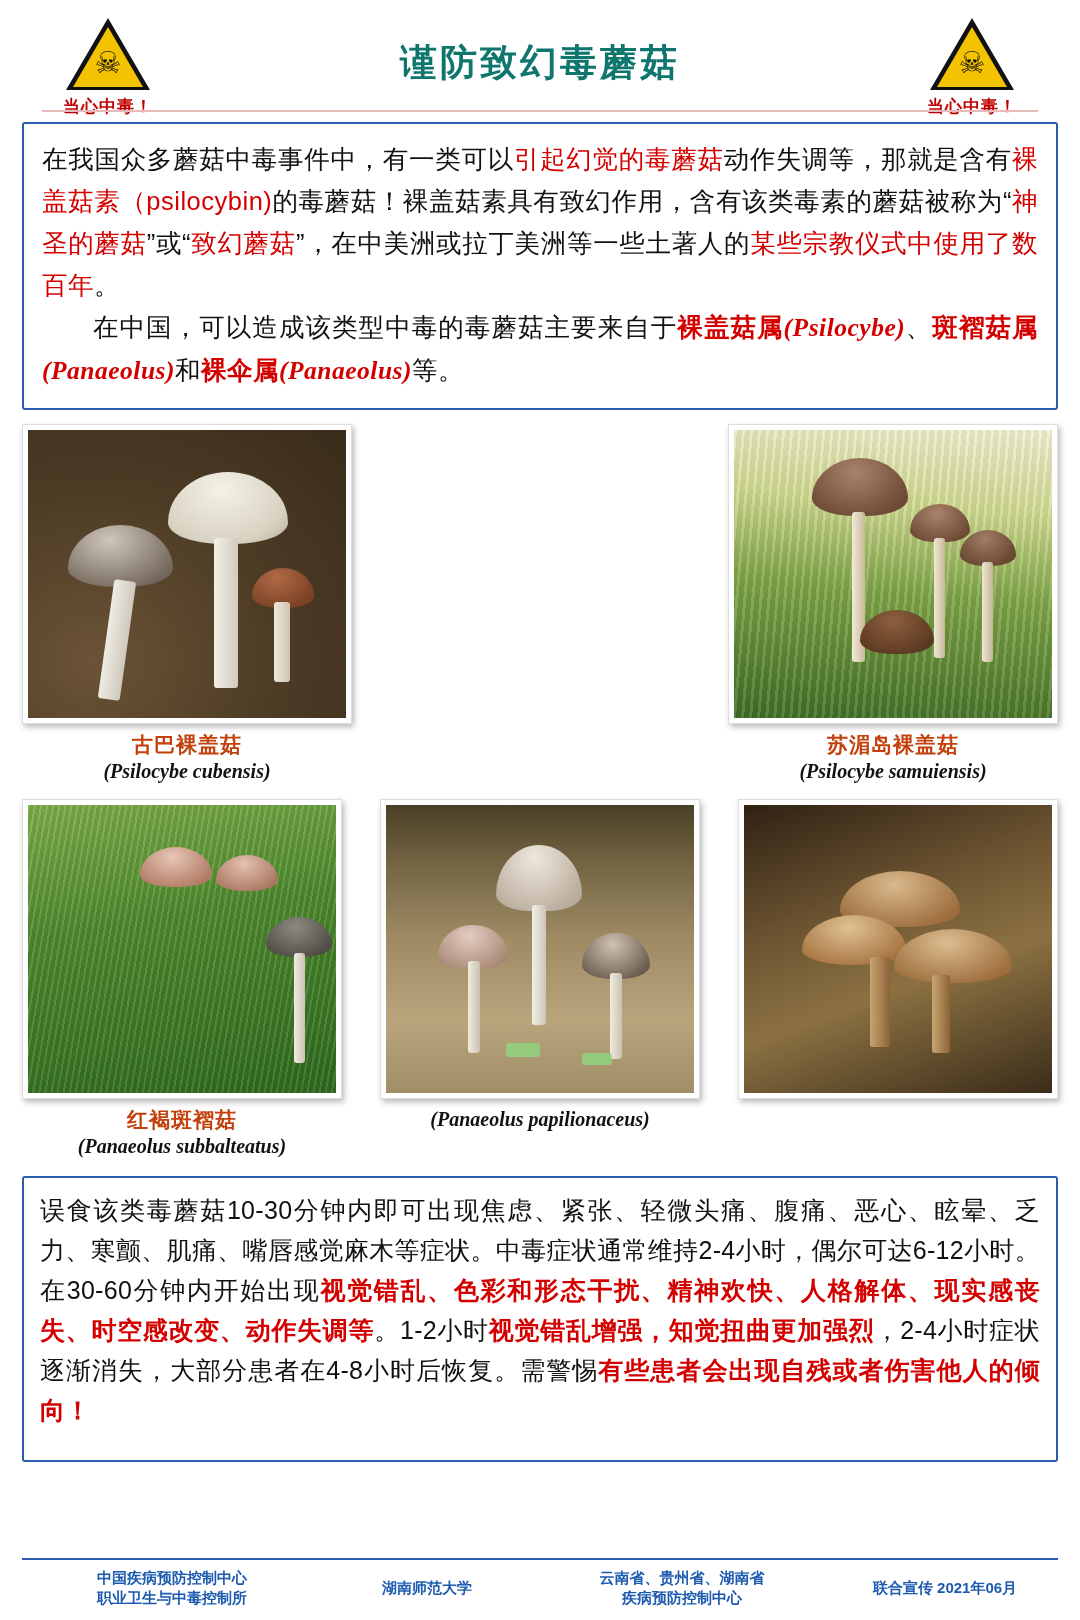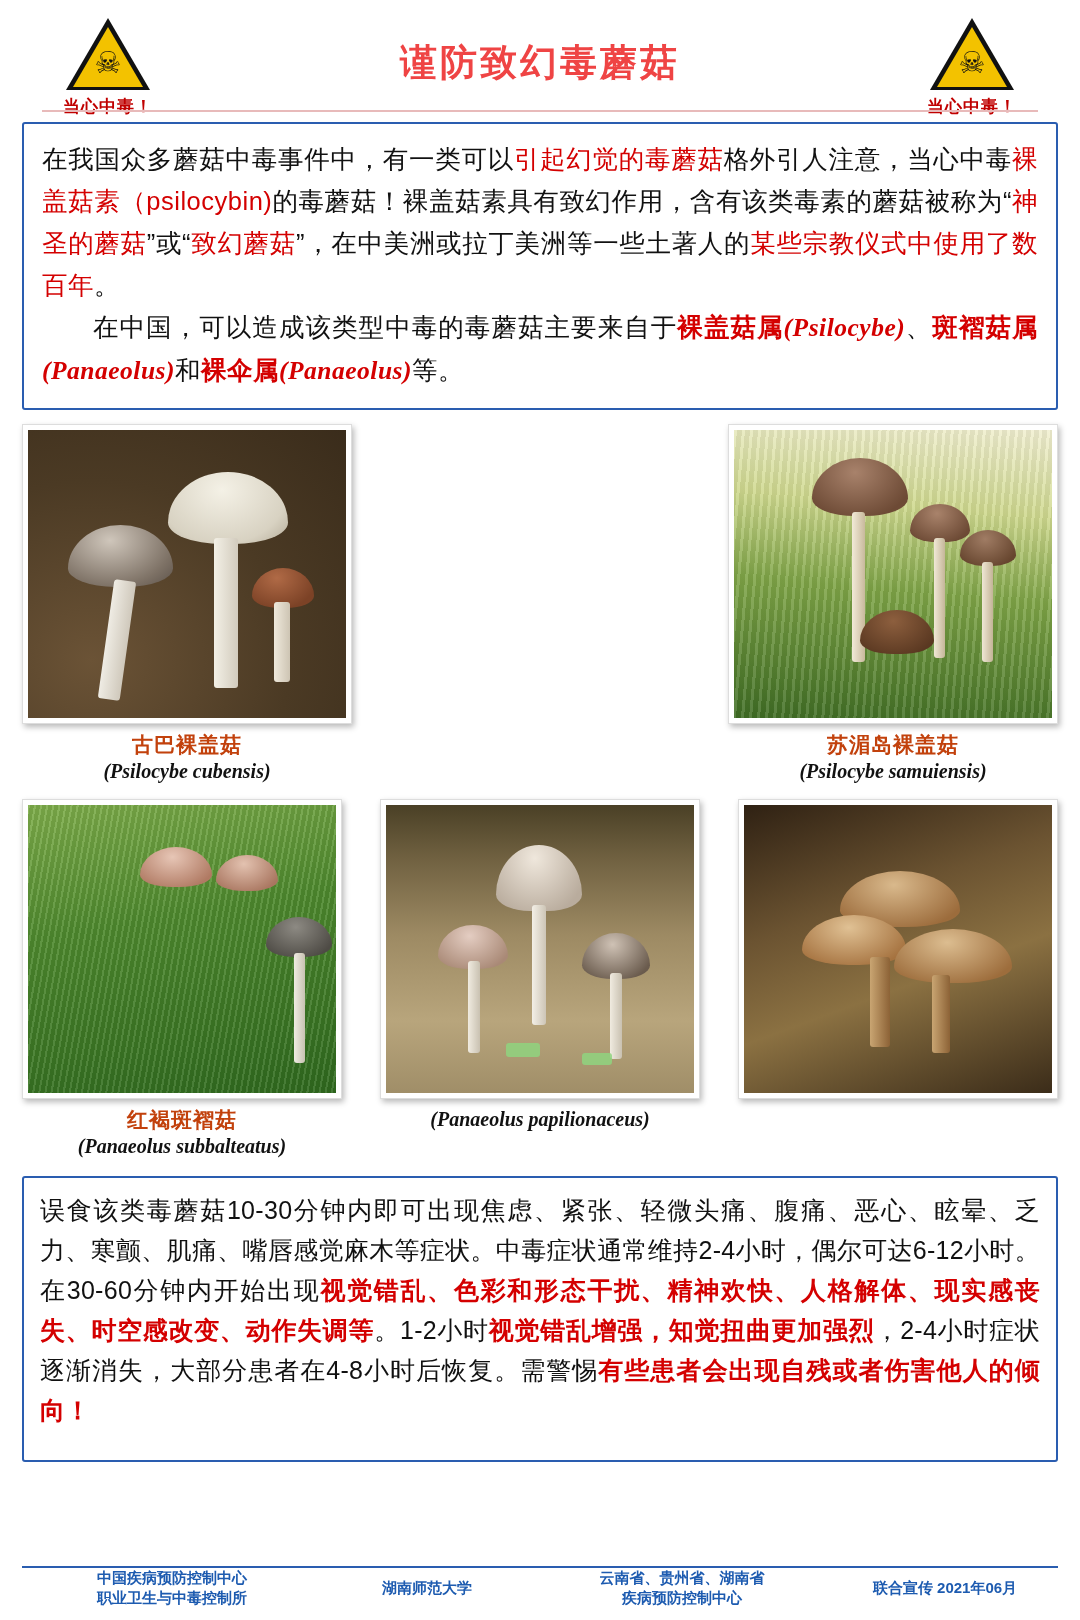--- a/index.html
+++ b/index.html
@@ -79,21 +79,21 @@
     letter-spacing: 1px;
   }
   .title {
     position: absolute;
     left: 0;
     right: 0;
     top: 38px;
     text-align: center;
     font-size: 37px;
     font-weight: bold;
-    color: #ef4444;
+    color: #0f766e;
     letter-spacing: 3px;
   }
   .title-rule {
     position: absolute;
     left: 20px;
     right: 20px;
     bottom: 6px;
     height: 2px;
     background: #e8baba;
   }
@@ -228,20 +228,21 @@
   }
   .sym-box p { margin: 0; }
 
   
   .footer {
     position: absolute;
     left: 22px;
     right: 22px;
     bottom: 12px;
     border-top: 2px solid #2a5db0;
+    padding-top: 8px;
     display: flex;
     align-items: center;
     color: #1d5bb0;
     font-size: 15px;
     font-weight: bold;
     line-height: 20px;
   }
   .f1 { width: 300px; text-align: center; }
   .f2 { width: 210px; text-align: center; }
   .f3 { width: 300px; text-align: center; }
@@ -270,21 +271,21 @@
         <div class="tri-in"></div>
         <div class="skull">☠</div>
       </div>
       <div class="hazard-label">当心中毒！</div>
     </div>
 
     <div class="title-rule"></div>
   </div>
 
   <div class="intro-box">
-    <p><span>在我国众多蘑菇中毒事件中，有一类可以</span><span class="red">引起幻觉的毒蘑菇</span><span>格外引人注意，当心中毒</span><span class="red">裸盖菇素（psilocybin)</span><span>的毒蘑菇！裸盖菇素具有致幻作用，含有该类毒素的蘑菇被称为“</span><span class="red">神圣的蘑菇</span><span>”或“</span><span class="red">致幻蘑菇</span><span>”，在中美洲或拉丁美洲等一些土著人的</span><span class="red">某些宗教仪式中使用了数百年</span><span>。</span></p>
+    <p><span>在我国众多蘑菇中毒事件中，有一类可以</span><span class="red">引起幻觉的毒蘑菇</span><span>动作失调等，那就是含有</span><span class="red">裸盖菇素（psilocybin)</span><span>的毒蘑菇！裸盖菇素具有致幻作用，含有该类毒素的蘑菇被称为“</span><span class="red">神圣的蘑菇</span><span>”或“</span><span class="red">致幻蘑菇</span><span>”，在中美洲或拉丁美洲等一些土著人的</span><span class="red">某些宗教仪式中使用了数百年</span><span>。</span></p>
     <p><span>在中国，可以造成该类型中毒的毒蘑菇主要来自于</span><span class="red-b">裸盖菇属</span><span class="red-b it">(Psilocybe)</span><span>、</span><span class="red-b">斑褶菇属</span><span class="red-b it">(Panaeolus)</span><span>和</span><span class="red-b">裸伞属</span><span class="red-b it">(Panaeolus)</span><span>等。</span></p>
   </div>
 
   <div class="grid">
 
     <div class="row">
 
       <div class="cell">
         <div class="frame">
           <div class="photo">

